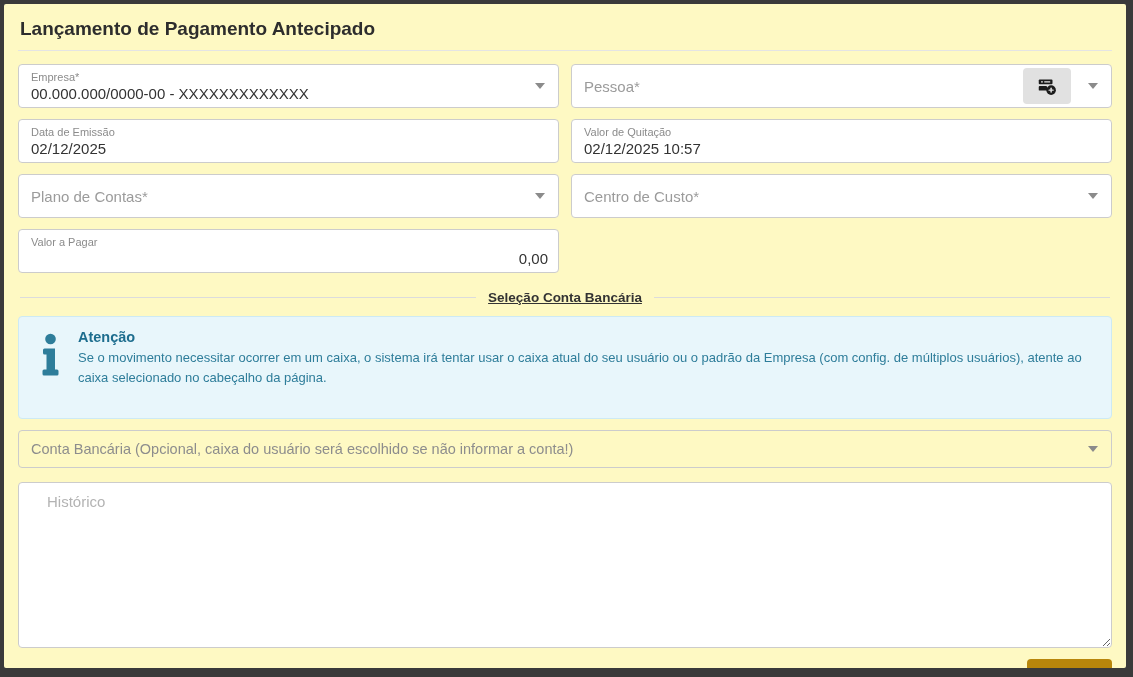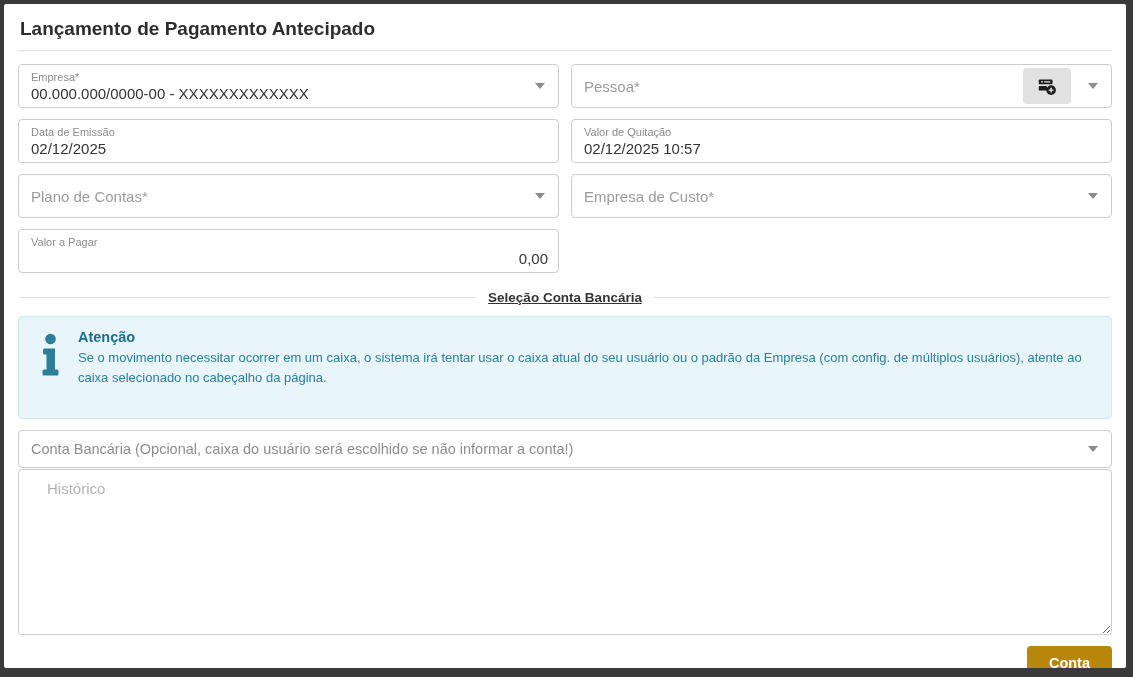--- a/index.html
+++ b/index.html
@@ -8,21 +8,21 @@
     font-family: "Liberation Sans", sans-serif;
     background: #2f2f2f;
   }
   .frame {
     width: 1133px; height: 677px;
     background: #3a3a3a;
     padding: 4px 7px 9px 4px;
   }
   .page {
     width: 100%; height: 100%;
-    background: #ffffff;
+    background: #fef9c3;
     border-radius: 2px;
     padding: 12px 14px 10px 14px;
     overflow: hidden;
   }
   .page-title {
     font-size: 19px;
     font-weight: bold;
     color: #2d2d2d;
     padding: 2px 2px 10px 2px;
     border-bottom: 1px solid #e4e4e4;
@@ -93,21 +93,21 @@
   .info-text {
     font-size: 13px; line-height: 1.5; color: #2e7d9a;
   }
   .wide-select {
     position: relative;
     border: 1px solid #cccccc;
     border-radius: 4px;
     height: 38px;
     display: flex; align-items: center;
     padding: 0 34px 0 12px;
-    margin-bottom: 1px;
+    margin-bottom: 14px;
     cursor: pointer;
   }
   .wide-select .fplaceholder { font-size: 14.5px; color: #8d8d8d; }
   .historico {
     width: 100%; height: 166px;
     border: 1px solid #cccccc;
     border-radius: 4px;
     padding: 10px 28px;
     font-family: "Liberation Sans", sans-serif;
     font-size: 15px; color: #333;
@@ -174,21 +174,21 @@
         <div class="fvalue">02/12/2025 10:57</div>
       </div>
     </div>
 
     <div class="grid2">
       <div class="field select-like">
         <span class="fplaceholder">Plano de Contas*</span>
         <span class="caret"></span>
       </div>
       <div class="field select-like">
-        <span class="fplaceholder">Empresa de Custo*</span>
+        <span class="fplaceholder">Centro de Custo*</span>
         <span class="caret"></span>
       </div>
     </div>
 
     <div class="grid2">
       <div class="field" style="padding-right:8px;">
         <div class="flabel">Valor a Pagar</div>
         <div class="fvalue right">0,00</div>
       </div>
       <div></div>

